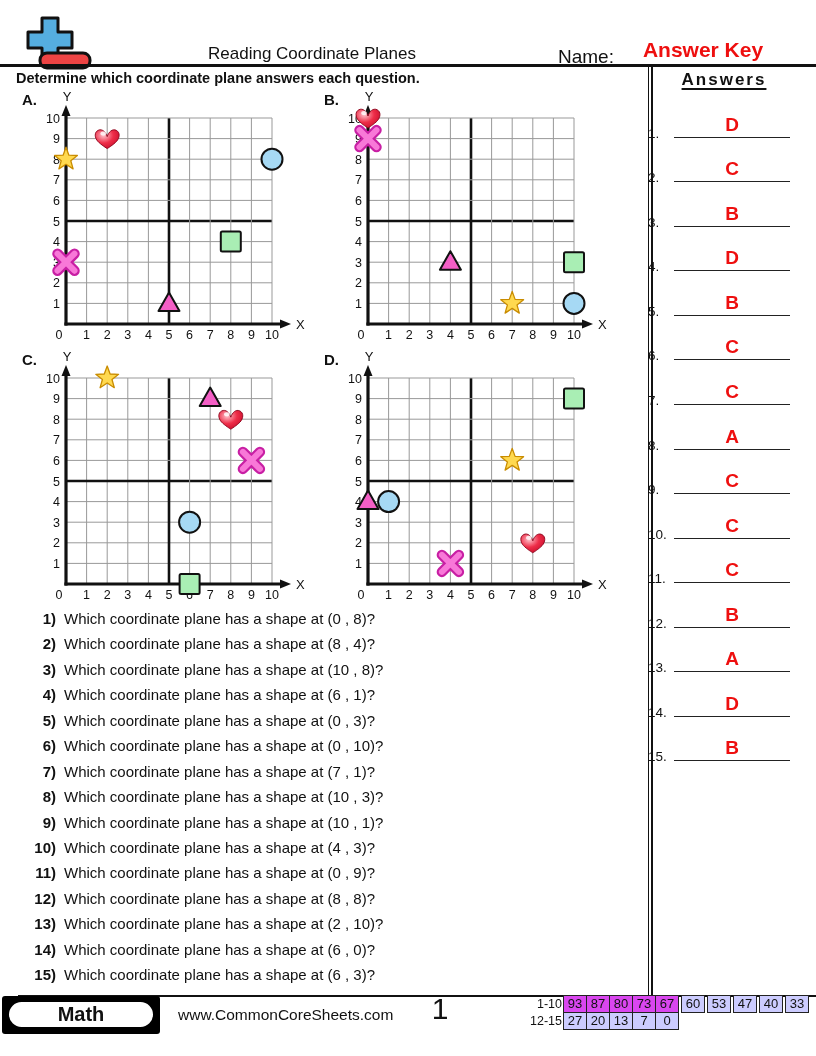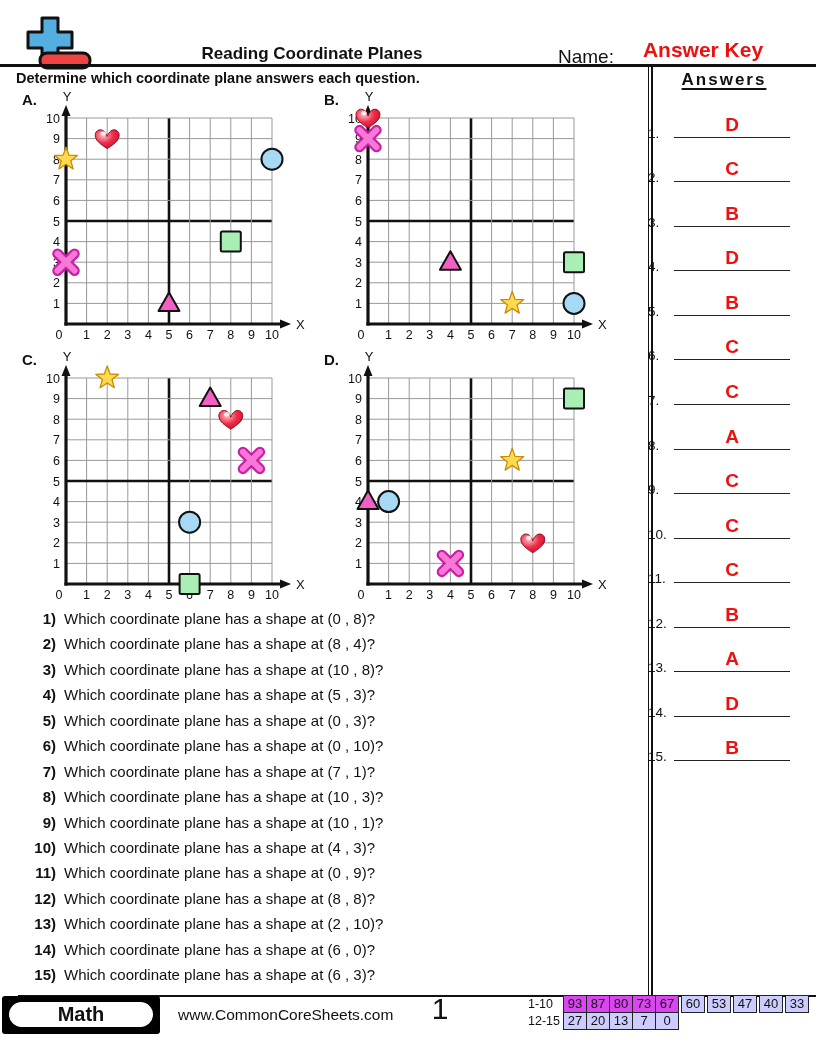--- a/index.html
+++ b/index.html
@@ -1,21 +1,21 @@
 <!DOCTYPE html>
 <html><head>
 <meta charset="utf-8">
 <style>
   html,body{margin:0;padding:0;background:#e8e8e8;}
   .page{position:relative;width:816px;height:1056px;background:#fff;margin:0 auto;
         font-family:"Liberation Sans",sans-serif;color:#111;overflow:hidden;}
   
   .logo{position:absolute;left:20px;top:12px;}
   .page-title{position:absolute;left:152px;top:44px;width:320px;text-align:center;
-              font-size:17px;font-weight:bold;}
+              font-size:17px;font-weight:normal;}
   .name-label{position:absolute;left:558px;top:46px;font-size:19px;}
   .answer-key{position:absolute;left:618px;top:38px;width:170px;text-align:center;
               font-size:21px;font-weight:bold;color:var(--red);}
   .header-rule{position:absolute;left:0;top:64px;width:816px;height:3px;background:#111;}
   .instruction{position:absolute;left:16px;top:70px;font-size:14.5px;font-weight:bold;}
   
   .plane{position:absolute;width:300px;height:262px;}
   #plane-0{left:14px;top:88px;} #plane-1{left:316px;top:88px;}
   #plane-2{left:14px;top:348px;} #plane-3{left:316px;top:348px;}
   
@@ -40,21 +40,21 @@
   .footer-rule{position:absolute;left:18px;top:995px;width:798px;height:2.2px;background:#111;}
   .math-badge{position:absolute;left:2px;top:996px;width:158px;height:38px;background:#000;border-radius:3px;}
   .math-pill{position:absolute;left:5px;top:4px;right:5px;bottom:5px;background:#fff;
              border:2.5px solid #000;border-radius:16px;display:flex;align-items:center;
              justify-content:center;font-weight:bold;font-size:20px;}
   .website{position:absolute;left:178px;top:1006px;font-size:15.5px;}
   .page-num{position:absolute;left:410px;top:992px;width:60px;text-align:center;font-size:30px;}
   .score{position:absolute;left:528px;top:995px;}
   .score-row{display:flex;height:18px;}
   .score-row + .score-row{margin-top:-1px;}
-  .score-label{width:34px;padding-right:2px;font-size:12.5px;line-height:18px;flex:none;}
+  .score-label{width:34px;text-align:right;padding-right:2px;font-size:12.5px;line-height:18px;flex:none;}
   .score-cell{width:22px;flex:none;border:1px solid #222;margin-left:-1px;text-align:center;
               font-size:13px;line-height:15px;background:#d946ef;}
   .score-cell.blue{background:var(--cellblue);}
   .score-cell.gap{margin-left:2px;}
 </style>
 </head>
 <body>
 
 <div class="page" style="--red: #ee0f0f; --cellblue: #ccccff;">
 
@@ -394,21 +394,21 @@
       <div class="q-row">
         <span class="q-num">2)</span>
         <span class="q-text">Which coordinate plane has a shape at (8 , 4)?</span>
       </div>
       <div class="q-row">
         <span class="q-num">3)</span>
         <span class="q-text">Which coordinate plane has a shape at (10 , 8)?</span>
       </div>
       <div class="q-row">
         <span class="q-num">4)</span>
-        <span class="q-text">Which coordinate plane has a shape at (5 , 3)?</span>
+        <span class="q-text">Which coordinate plane has a shape at (6 , 1)?</span>
       </div>
       <div class="q-row">
         <span class="q-num">5)</span>
         <span class="q-text">Which coordinate plane has a shape at (0 , 3)?</span>
       </div>
       <div class="q-row">
         <span class="q-num">6)</span>
         <span class="q-text">Which coordinate plane has a shape at (0 , 10)?</span>
       </div>
       <div class="q-row">

